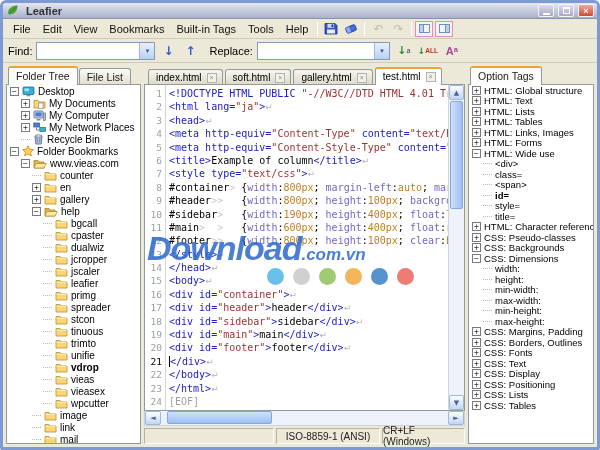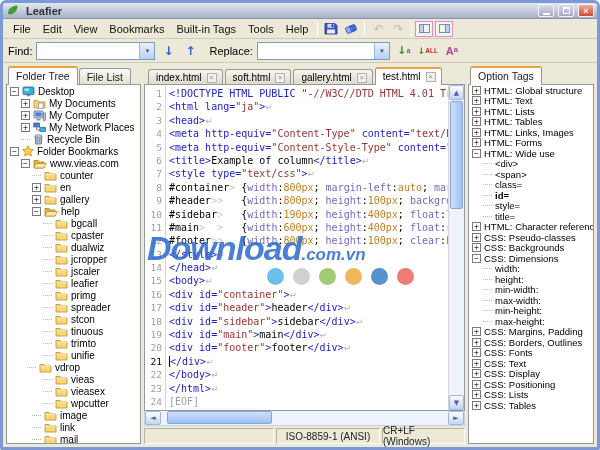--- a/index.html
+++ b/index.html
@@ -440,21 +440,21 @@
           <div class="trow" style="padding-left: 36px;">
             <span class="stub"></span>
             <span class="ticon">
               <svg width="13" height="11" viewBox="0 0 13 11">
                 <path d="M1 2.5 L5 2.5 L6 4 L12 4 L12 10 L1 10 Z" fill="#fcd575" stroke="#b8912f" stroke-width="0.8"></path>
                 <path d="M1.5 4.6 L11.5 4.6" stroke="#fff0bf" stroke-width="0.9"></path>
               </svg>
             </span>
             <span>unifie</span>
           </div>
-          <div class="trow" style="padding-left: 20px;">
+          <div class="trow" style="padding-left: 36px; font-weight: bold;">
             <span class="stub"></span>
             <span class="ticon">
               <svg width="13" height="11" viewBox="0 0 13 11">
                 <path d="M1 2.5 L5 2.5 L6 4 L12 4 L12 10 L1 10 Z" fill="#fcd575" stroke="#b8912f" stroke-width="0.8"></path>
                 <path d="M1.5 4.6 L11.5 4.6" stroke="#fff0bf" stroke-width="0.9"></path>
               </svg>
             </span>
             <span>vdrop</span>
           </div>
           <div class="trow" style="padding-left: 36px;">
@@ -655,25 +655,25 @@
           <div class="trow" style="padding-left: 3px;">
             <span class="toggle">−</span>
             <span>HTML: Wide use</span>
           </div>
           <div class="trow" style="padding-left: 14px;">
             <span class="stub"></span>
             <span>&lt;div&gt;</span>
           </div>
           <div class="trow" style="padding-left: 14px;">
             <span class="stub"></span>
+            <span>class=</span>
+          </div>
+          <div class="trow" style="padding-left: 14px;">
+            <span class="stub"></span>
             <span>&lt;span&gt;</span>
-          </div>
-          <div class="trow" style="padding-left: 14px;">
-            <span class="stub"></span>
-            <span>class=</span>
           </div>
           <div class="trow" style="padding-left: 14px; font-weight: bold;">
             <span class="stub"></span>
             <span>id=</span>
           </div>
           <div class="trow" style="padding-left: 14px;">
             <span class="stub"></span>
             <span>style=</span>
           </div>
           <div class="trow" style="padding-left: 14px;">

